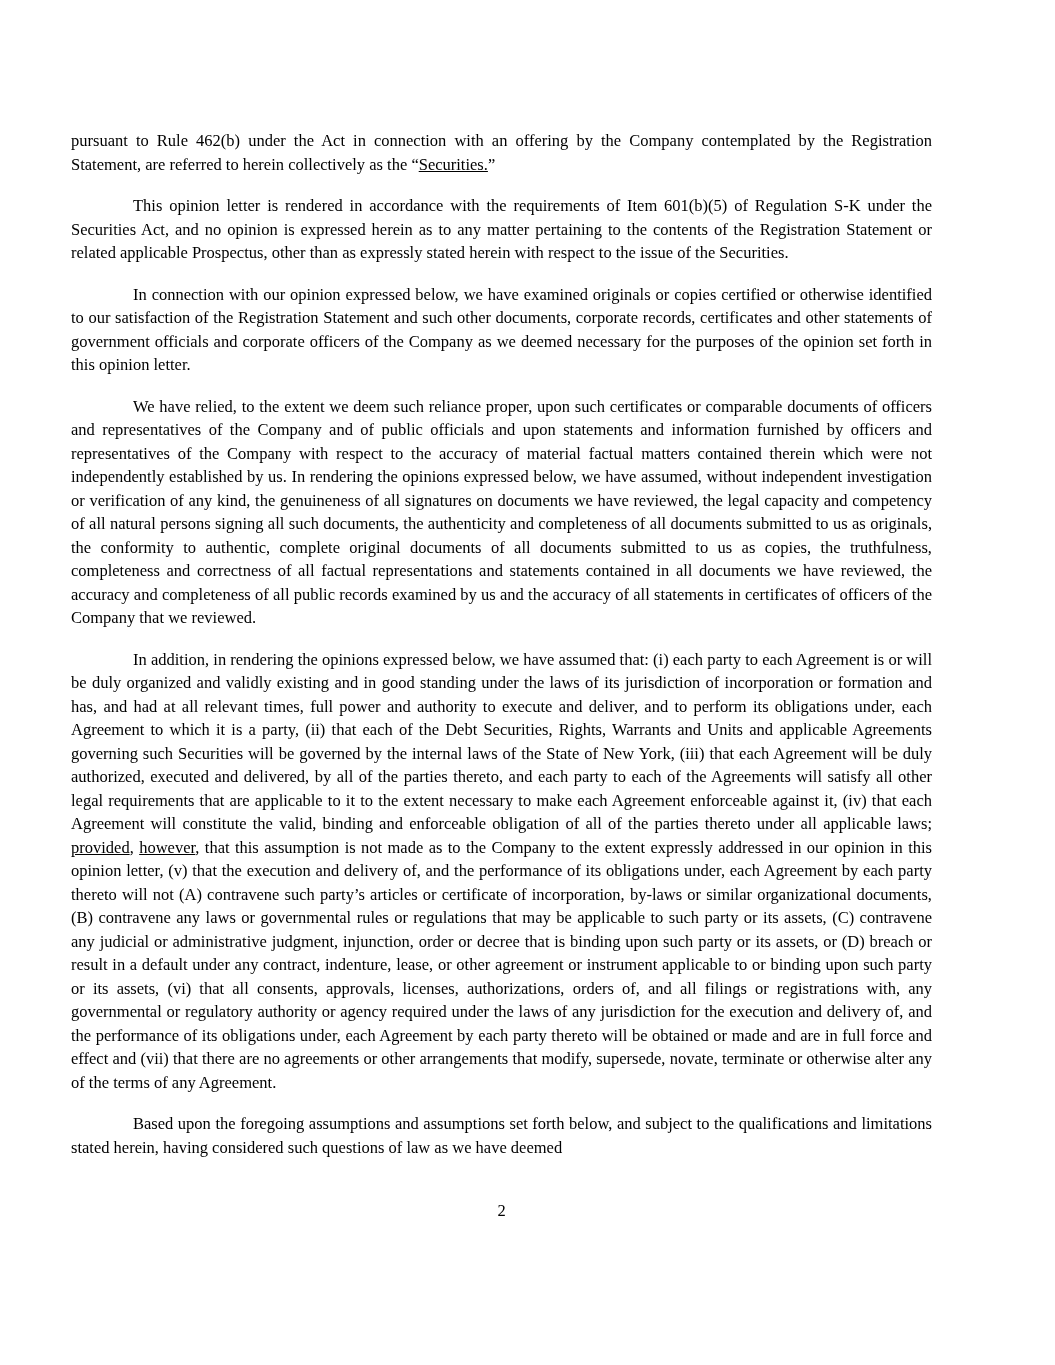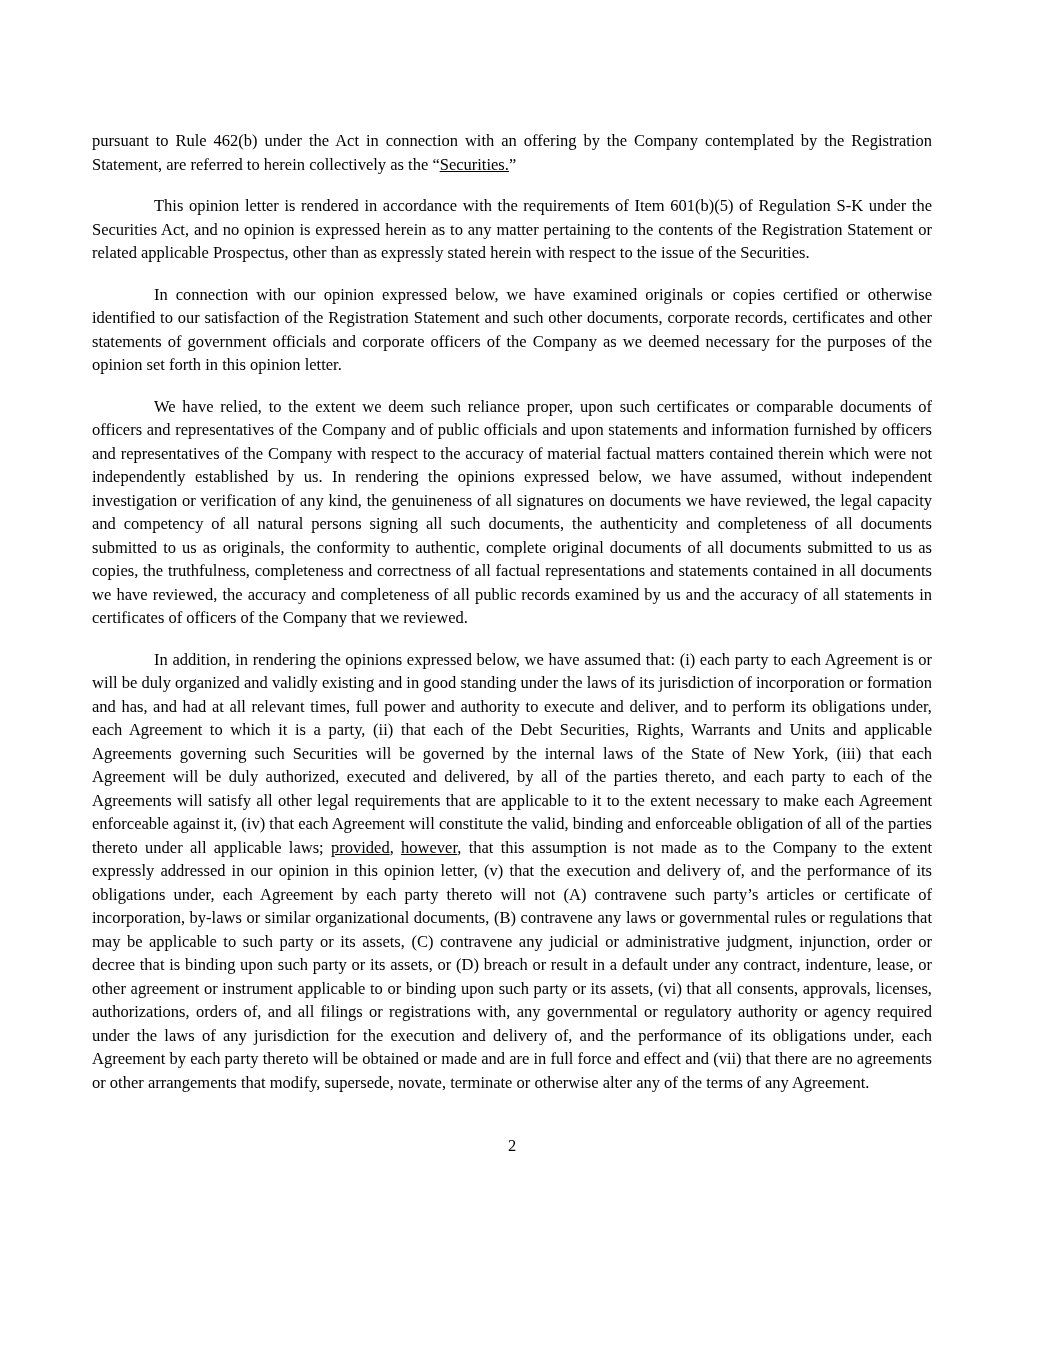--- a/index.html
+++ b/index.html
@@ -7,21 +7,21 @@
     padding: 0;
     background: #ffffff;
   }
   .page {
     position: relative;
     width: 1055px;
     height: 1365px;
     margin: 0 auto;
     background: #ffffff;
     box-sizing: border-box;
-    padding: 129px 123px 0 92px;
+    padding: 129px 123px 0 71px;
     overflow: hidden;
     font-family: "Liberation Serif", "DejaVu Serif", serif;
     color: #000000;
   }
   .doc-body p.para {
     font-size: 16.5px;
     line-height: 23.5px;
     text-align: justify;
     margin: 0 0 18px 0;
     text-indent: 62px;
@@ -44,15 +44,16 @@
 </head>
 <body>
 
 <div class="page">
   <div class="doc-body">
       <p class="para no-indent"><span>pursuant to Rule 462(b) under the Act in connection with an offering by the Company contemplated by the Registration Statement, are referred to herein collectively as the “</span><span class="u">Securities.</span><span>”</span></p>
       <p class="para"><span>This opinion letter is rendered in accordance with the requirements of Item 601(b)(5) of Regulation S-K under the Securities Act, and no opinion is expressed herein as to any matter pertaining to the contents of the Registration Statement or related applicable Prospectus, other than as expressly stated herein with respect to the issue of the Securities.</span></p>
       <p class="para"><span>In connection with our opinion expressed below, we have examined originals or copies certified or otherwise identified to our satisfaction of the Registration Statement and such other documents, corporate records, certificates and other statements of government officials and corporate officers of the Company as we deemed necessary for the purposes of the opinion set forth in this opinion letter.</span></p>
       <p class="para"><span>We have relied, to the extent we deem such reliance proper, upon such certificates or comparable documents of officers and representatives of the Company and of public officials and upon statements and information furnished by officers and representatives of the Company with respect to the accuracy of material factual matters contained therein which were not independently established by us. In rendering the opinions expressed below, we have assumed, without independent investigation or verification of any kind, the genuineness of all signatures on documents we have reviewed, the legal capacity and competency of all natural persons signing all such documents, the authenticity and completeness of all documents submitted to us as originals, the conformity to authentic, complete original documents of all documents submitted to us as copies, the truthfulness, completeness and correctness of all factual representations and statements contained in all documents we have reviewed, the accuracy and completeness of all public records examined by us and the accuracy of all statements in certificates of officers of the Company that we reviewed.</span></p>
       <p class="para"><span>In addition, in rendering the opinions expressed below, we have assumed that: (i) each party to each Agreement is or will be duly organized and validly existing and in good standing under the laws of its jurisdiction of incorporation or formation and has, and had at all relevant times, full power and authority to execute and deliver, and to perform its obligations under, each Agreement to which it is a party, (ii) that each of the Debt Securities, Rights, Warrants and Units and applicable Agreements governing such Securities will be governed by the internal laws of the State of New York, (iii) that each Agreement will be duly authorized, executed and delivered, by all of the parties thereto, and each party to each of the Agreements will satisfy all other legal requirements that are applicable to it to the extent necessary to make each Agreement enforceable against it, (iv) that each Agreement will constitute the valid, binding and enforceable obligation of all of the parties thereto under all applicable laws; </span><span class="u">provided</span><span>, </span><span class="u">however</span><span>, that this assumption is not made as to the Company to the extent expressly addressed in our opinion in this opinion letter, (v) that the execution and delivery of, and the performance of its obligations under, each Agreement by each party thereto will not (A) contravene such party’s articles or certificate of incorporation, by-laws or similar organizational documents, (B) contravene any laws or governmental rules or regulations that may be applicable to such party or its assets, (C) contravene any judicial or administrative judgment, injunction, order or decree that is binding upon such party or its assets, or (D) breach or result in a default under any contract, indenture, lease, or other agreement or instrument applicable to or binding upon such party or its assets, (vi) that all consents, approvals, licenses, authorizations, orders of, and all filings or registrations with, any governmental or regulatory authority or agency required under the laws of any jurisdiction for the execution and delivery of, and the performance of its obligations under, each Agreement by each party thereto will be obtained or made and are in full force and effect and (vii) that there are no agreements or other arrangements that modify, supersede, novate, terminate or otherwise alter any of the terms of any Agreement.</span></p>
+      <p class="para"><span>Based upon the foregoing assumptions and assumptions set forth below, and subject to the qualifications and limitations stated herein, having considered such questions of law as we have deemed</span></p>
     </div>
   <div class="page-number">2</div>
 </div>
 
 </body></html>

